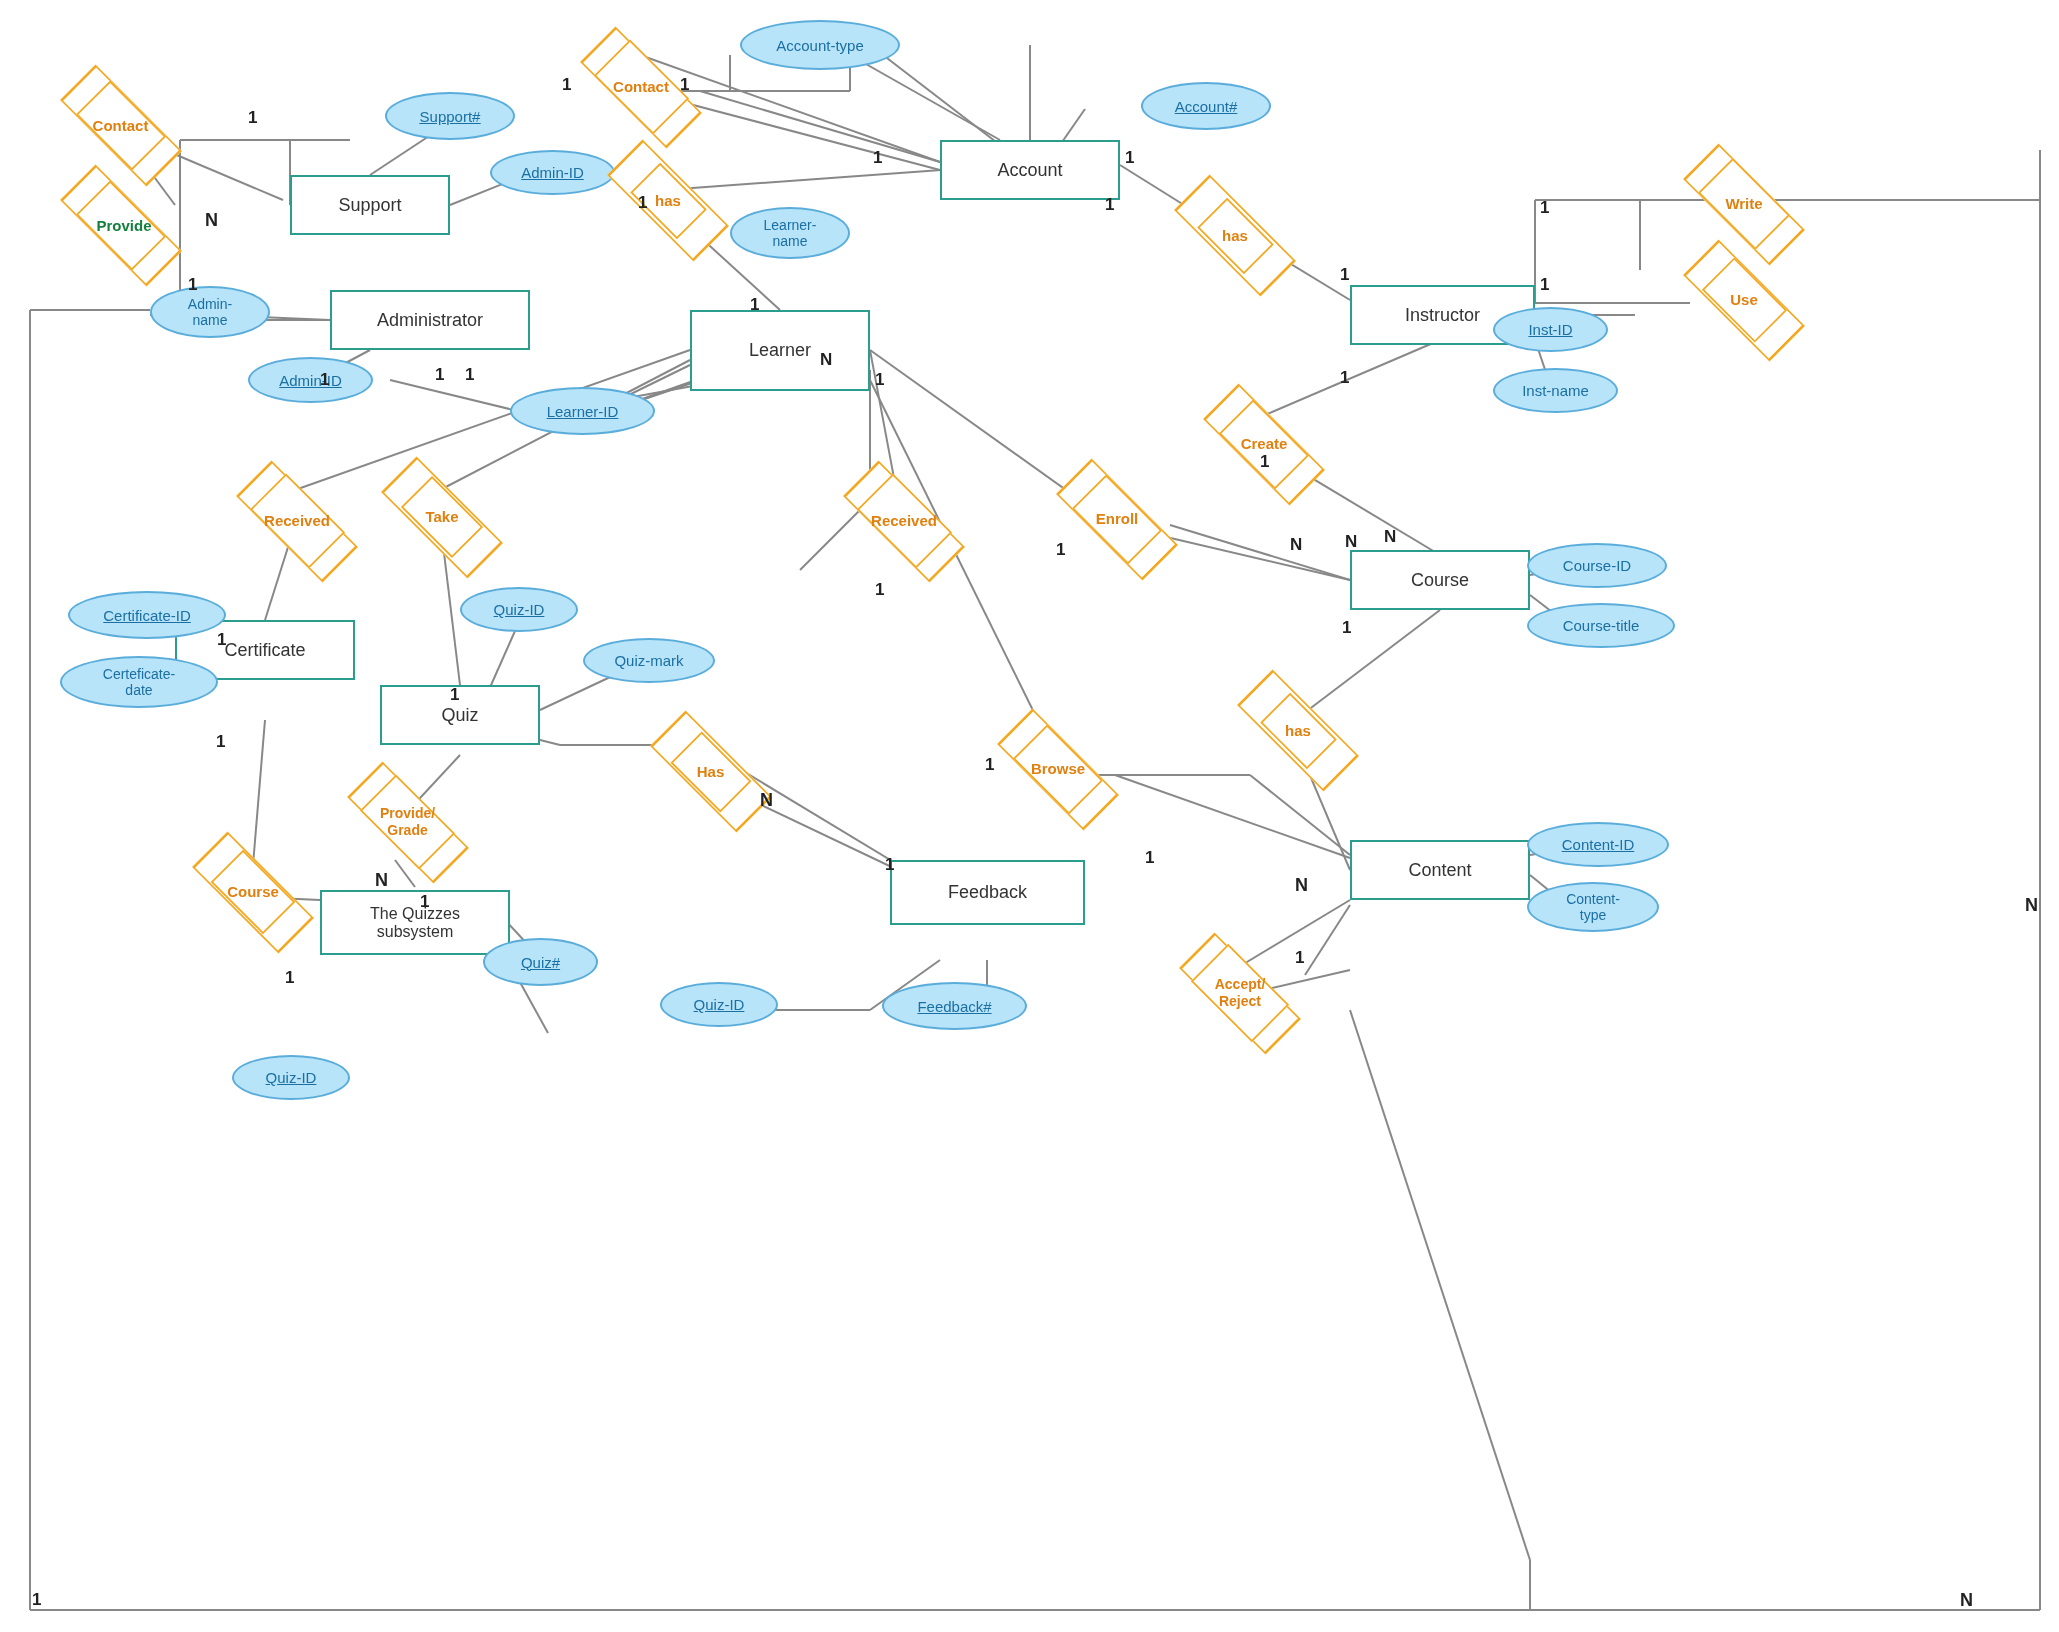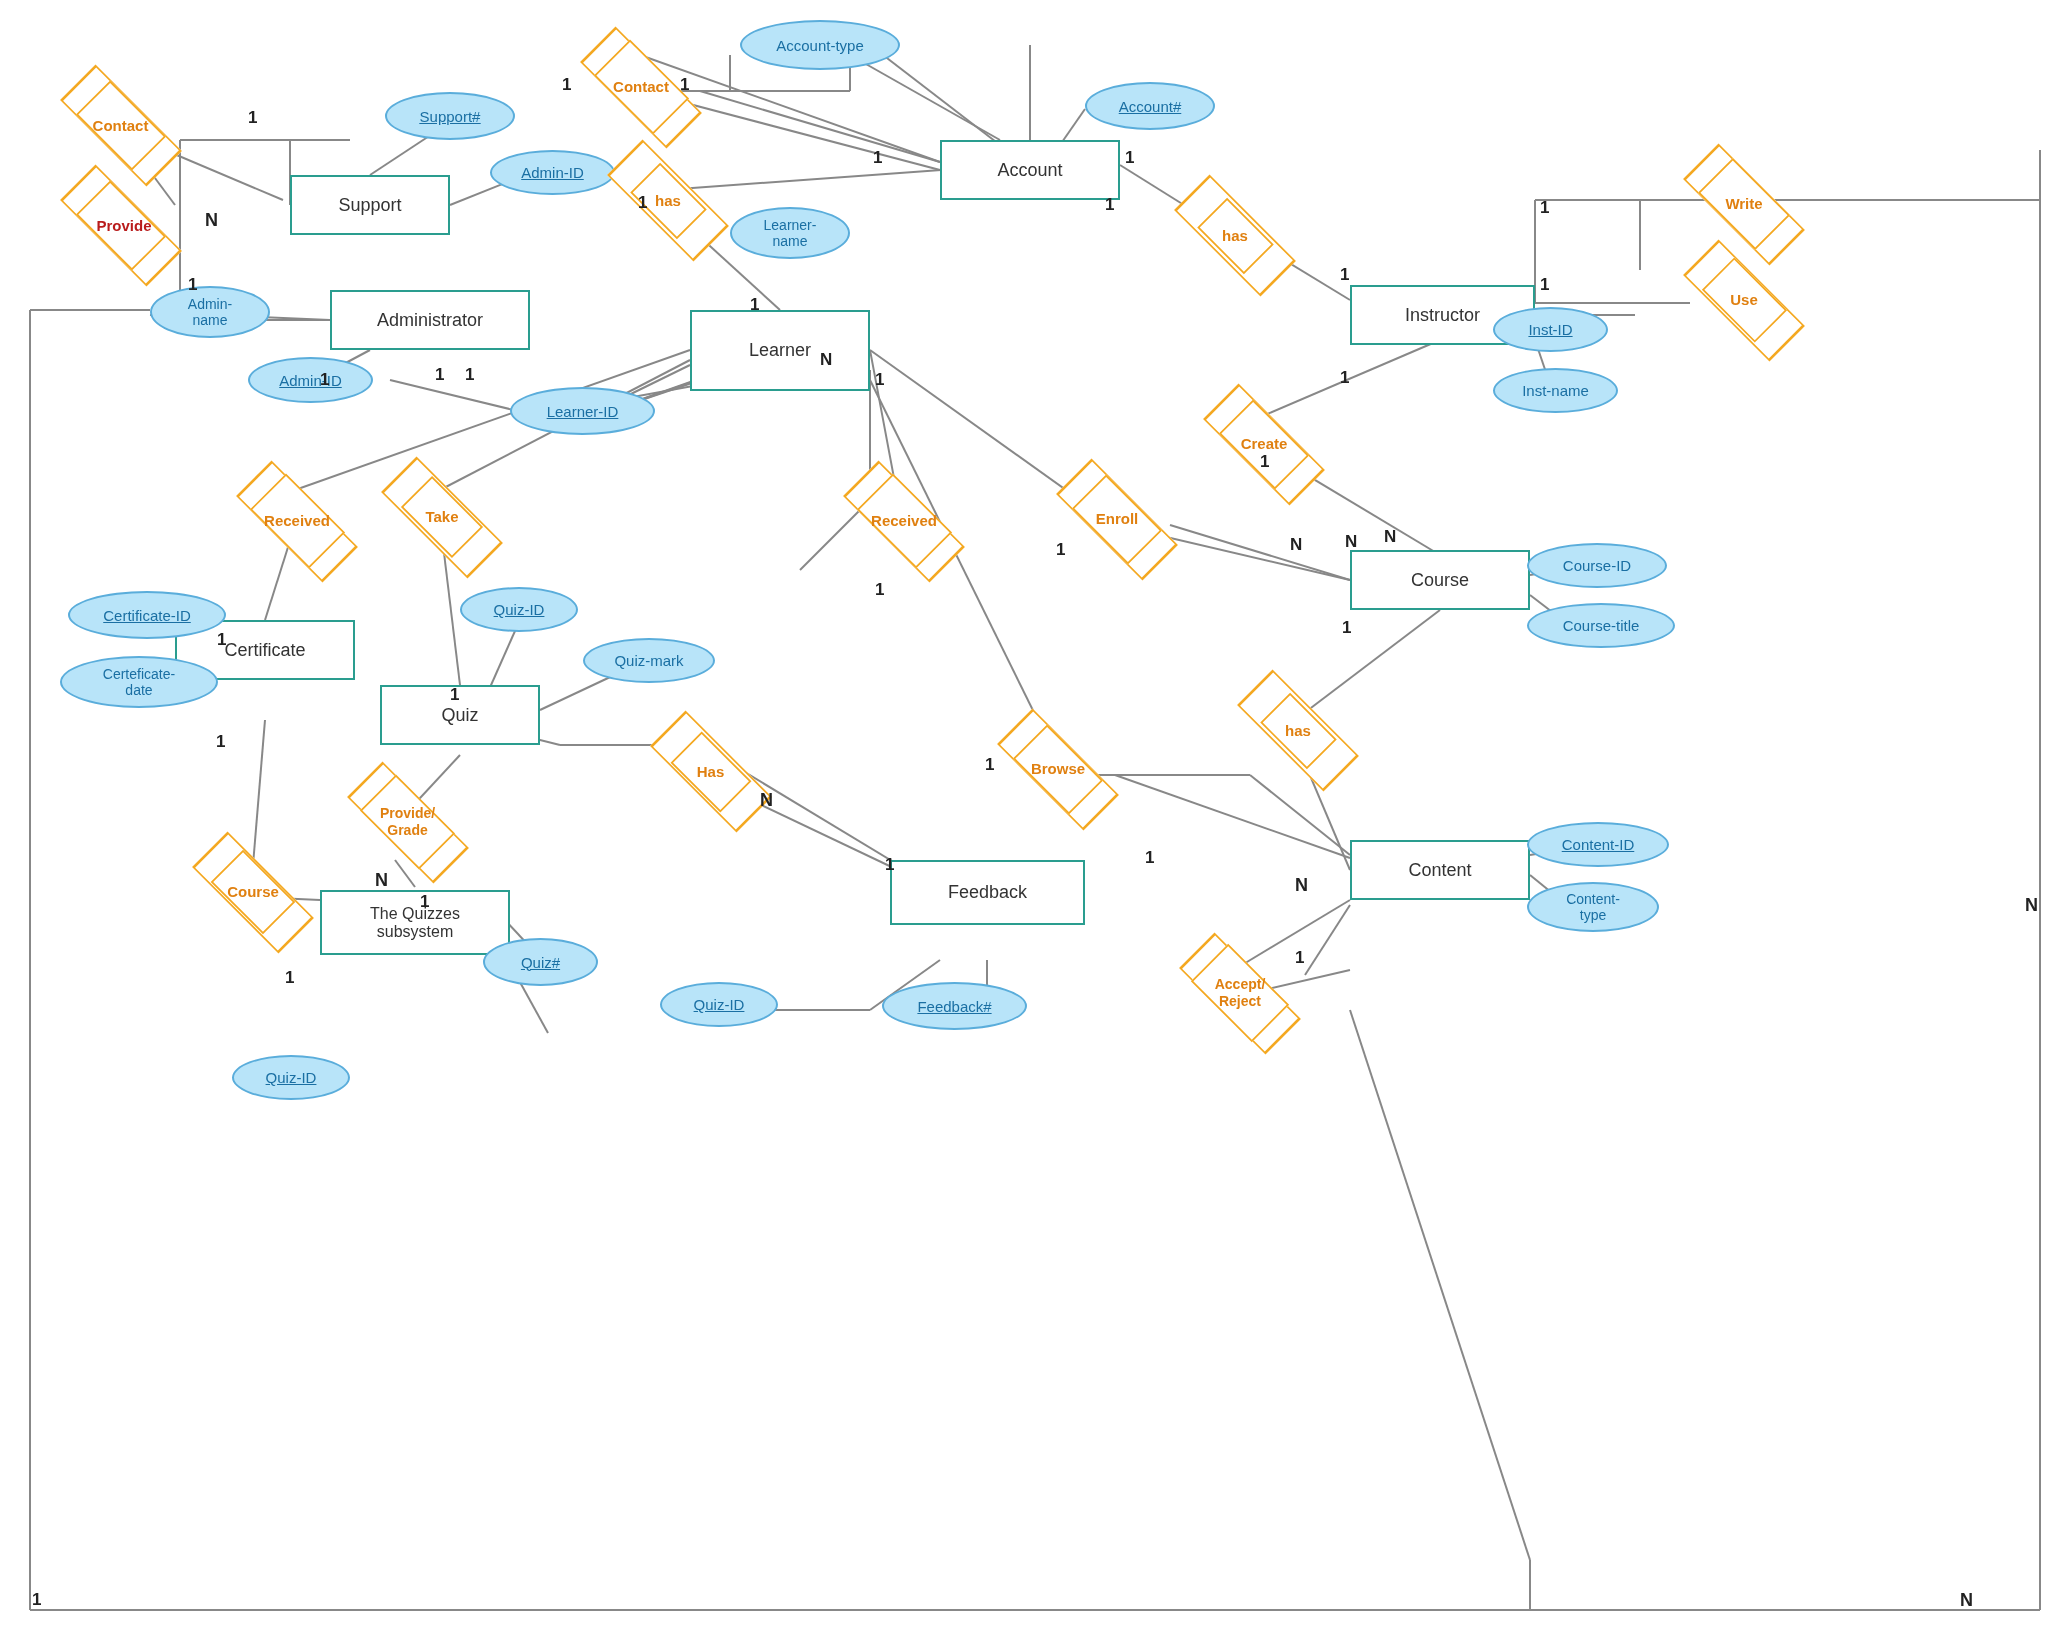--- a/index.html
+++ b/index.html
@@ -254,21 +254,21 @@
 <div class="entity" style="left:890px;top:860px;width:195px;height:65px;">Feedback</div>
 <div class="entity" style="left:320px;top:890px;width:190px;height:65px;font-size:16px;text-align:center;">The Quizzes<br>subsystem</div>
 
 <div class="ellipse" style="left:740px;top:20px;width:160px;height:50px;font-size:15px;">Account-type</div>
 <div class="ellipse" style="left:385px;top:92px;width:130px;height:48px;text-decoration:underline;">
     <span style="text-decoration:underline">Support#</span>
   </div>
 <div class="ellipse" style="left:490px;top:150px;width:125px;height:45px;">
     <span style="text-decoration:underline">Admin-ID</span>
   </div>
-<div class="ellipse" style="left:1085px;top:82px;width:130px;height:48px;text-align:right;">
+<div class="ellipse" style="left:1141px;top:82px;width:130px;height:48px;text-align:right;">
     <span style="text-decoration:underline">Account#</span>
   </div>
 <div class="ellipse" style="left:730px;top:207px;width:120px;height:52px;font-size:14px;text-align:center;">Learner-<br>name</div>
 <div class="ellipse" style="left:150px;top:286px;width:120px;height:52px;font-size:14px;text-align:center;">Admin-<br>name</div>
 <div class="ellipse" style="left:248px;top:357px;width:125px;height:46px;">
     <span style="text-decoration:underline">Admin-ID</span>
   </div>
 <div class="ellipse" style="left:510px;top:387px;width:145px;height:48px;">
     <span style="text-decoration:underline">Learner-ID</span>
   </div>
@@ -310,21 +310,21 @@
   <span style="position:relative;z-index:1;color:#e08010;font-weight:600;font-size:15px;">Contact</span>
 </div>
 
 <div class="diamond" style="left:58px;top:88px;width:125px;height:75px;">
   <div style="position:absolute;width:90px;height:55px;background:#fff;border:2.5px solid #f4a820;transform:rotate(45deg) scale(0.88);"></div>
   <span style="position:relative;z-index:1;color:#e08010;font-weight:600;font-size:15px;">Contact</span>
 </div>
 
 <div class="diamond" style="left:58px;top:188px;width:125px;height:75px;">
   <div style="position:absolute;width:90px;height:55px;background:#fff;border:2.5px solid #f4a820;transform:rotate(45deg) scale(0.88);"></div>
-  <span style="position:relative;z-index:1;color:#b91c1c;font-weight:600;font-size:15px;margin-left:7px;">Provide</span>
+  <span style="position:relative;z-index:1;color:#15803d;font-weight:600;font-size:15px;margin-left:7px;">Provide</span>
 </div>
 
 <div class="diamond" style="left:618px;top:168px;width:100px;height:65px;">
   <div style="position:absolute;width:75px;height:48px;background:#fff;border:2.5px solid #f4a820;transform:rotate(45deg) scale(0.88);"></div>
   <span style="position:relative;z-index:1;color:#e08010;font-weight:600;font-size:15px;">has</span>
 </div>
 
 <div class="diamond" style="left:1185px;top:203px;width:100px;height:65px;">
   <div style="position:absolute;width:75px;height:48px;background:#fff;border:2.5px solid #f4a820;transform:rotate(45deg) scale(0.88);"></div>
   <span style="position:relative;z-index:1;color:#e08010;font-weight:600;font-size:15px;">has</span>

